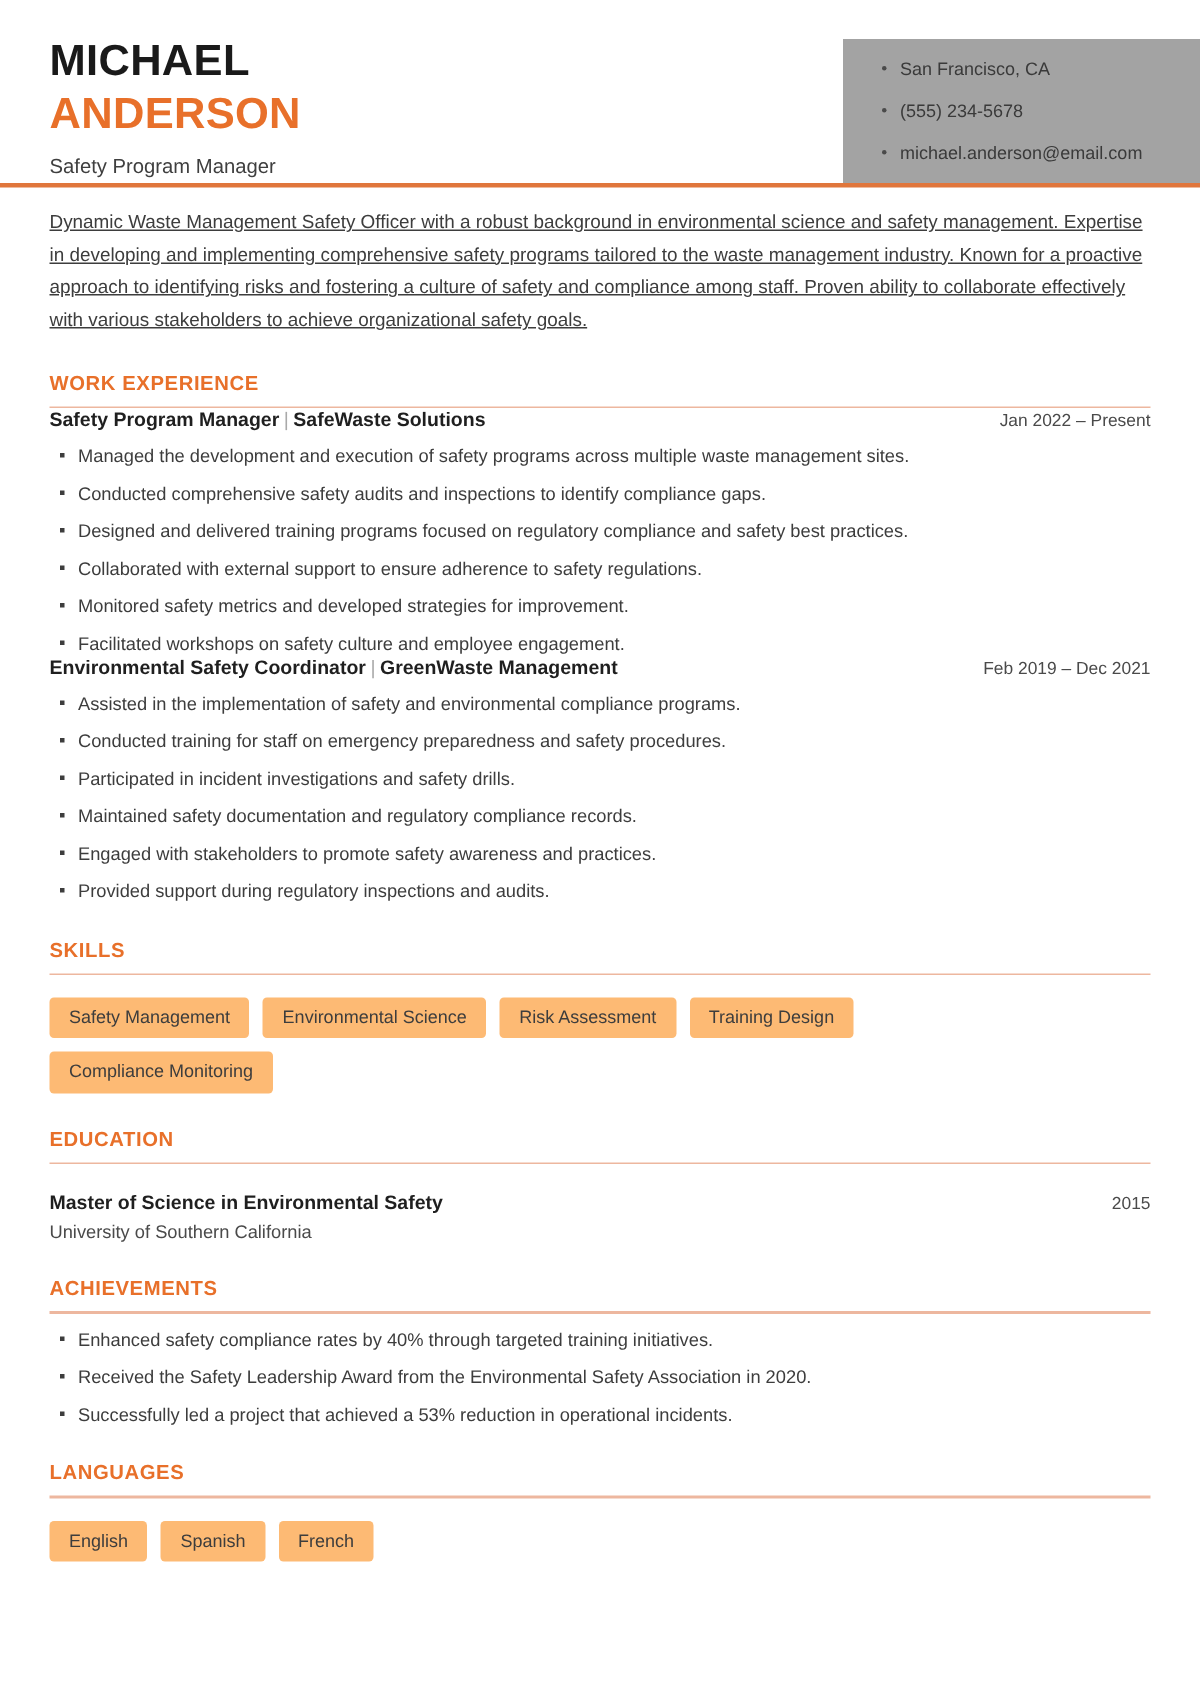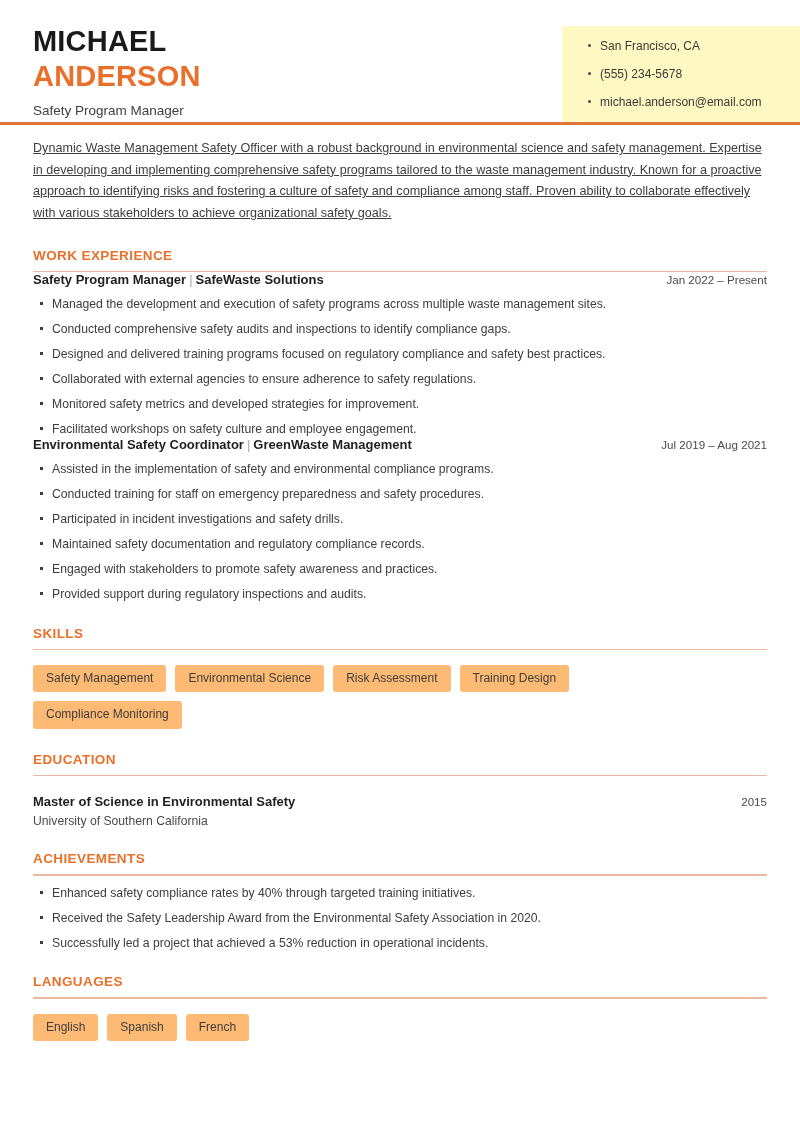--- a/index.html
+++ b/index.html
@@ -43,21 +43,21 @@
   }
   .name-first { color: #1a1a1a; }
   .name-last  { color: #e8702a; }
   .job-title {
     margin-top: 10px;
     font-size: 13.5px;
     color: #3f3f3f;
     font-weight: normal;
   }
   .contact-box {
-    background: #fef9c3;
+    background: #a3a3a3;
     margin-top: 26px;
     padding: 14px 16px 14px 26px;
     width: 238px;
     box-sizing: border-box;
     min-height: 86px;
   }
   .contact-item {
     position: relative;
     font-size: 12px;
     color: #3a3a3a;
@@ -235,32 +235,32 @@
         <div class="entry-head">
           <div class="entry-title">
             <span>Safety Program Manager</span><span class="entry-sep">|</span><span>SafeWaste Solutions</span>
           </div>
           <div class="entry-date">Jan 2022 – Present</div>
         </div>
         <ul class="bullets">
           <li>Managed the development and execution of safety programs across multiple waste management sites.</li>
           <li>Conducted comprehensive safety audits and inspections to identify compliance gaps.</li>
           <li>Designed and delivered training programs focused on regulatory compliance and safety best practices.</li>
-          <li>Collaborated with external agencies to ensure adherence to safety regulations.</li>
+          <li>Collaborated with external support to ensure adherence to safety regulations.</li>
           <li>Monitored safety metrics and developed strategies for improvement.</li>
           <li>Facilitated workshops on safety culture and employee engagement.</li>
         </ul>
       </div>
 
       <div class="entry">
         <div class="entry-head">
           <div class="entry-title">
             <span>Environmental Safety Coordinator</span><span class="entry-sep">|</span><span>GreenWaste Management</span>
           </div>
-          <div class="entry-date">Jul 2019 – Aug 2021</div>
+          <div class="entry-date">Feb 2019 – Dec 2021</div>
         </div>
         <ul class="bullets">
           <li>Assisted in the implementation of safety and environmental compliance programs.</li>
           <li>Conducted training for staff on emergency preparedness and safety procedures.</li>
           <li>Participated in incident investigations and safety drills.</li>
           <li>Maintained safety documentation and regulatory compliance records.</li>
           <li>Engaged with stakeholders to promote safety awareness and practices.</li>
           <li>Provided support during regulatory inspections and audits.</li>
         </ul>
       </div>

